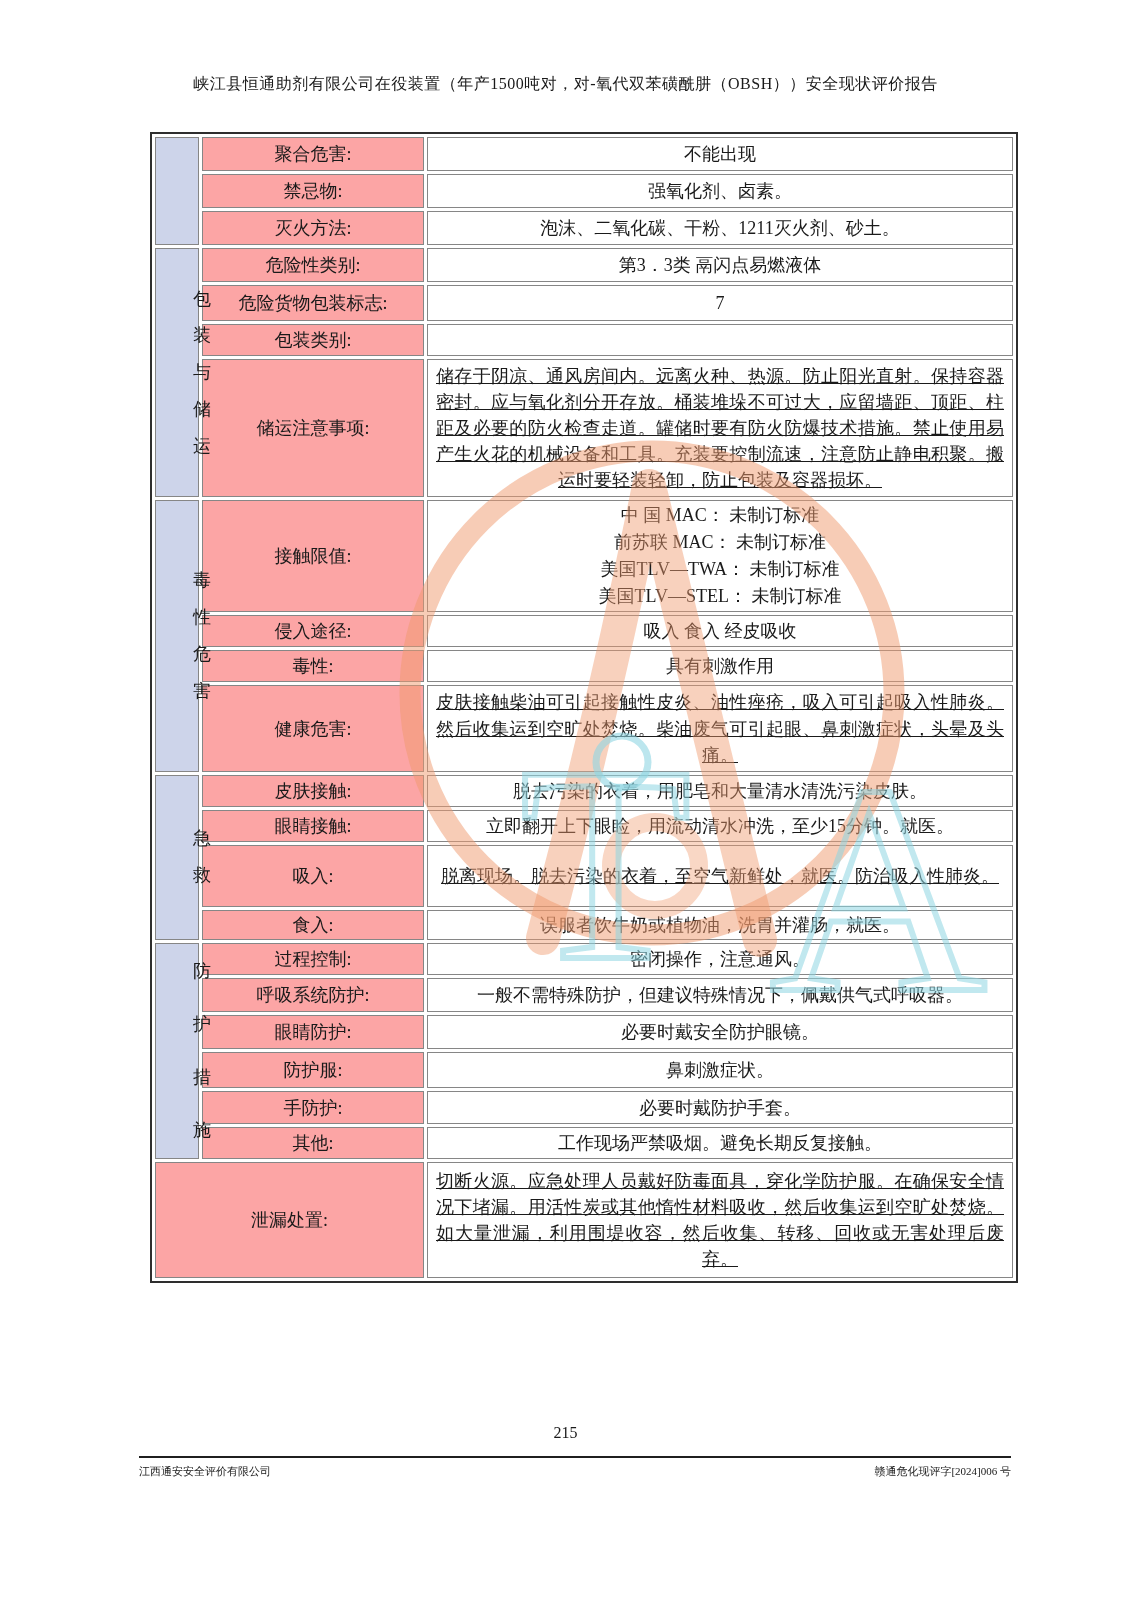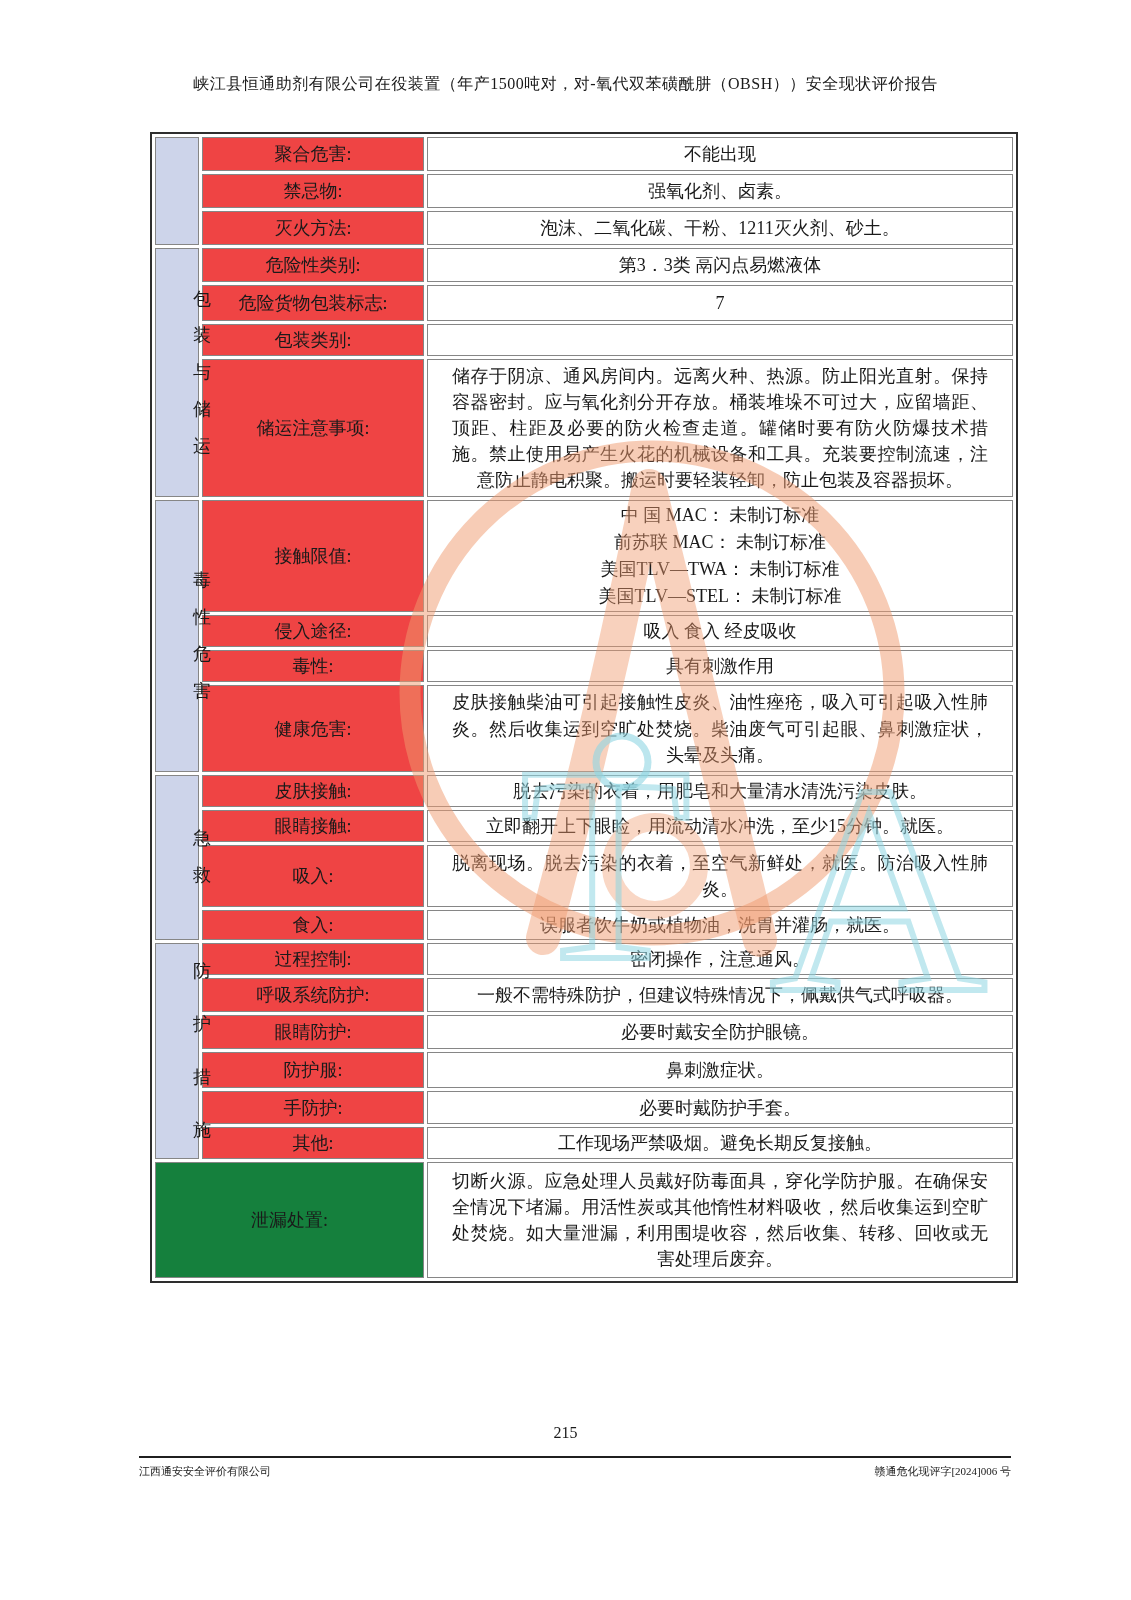--- a/index.html
+++ b/index.html
@@ -26,27 +26,27 @@
     border:1px solid #868686;
     font-size:18px; padding:1px 4px;
     vertical-align:middle;
   }
   td.cat { background:#cdd4ea; text-align:center; padding:0; }
   .cat-text {
     display:inline-block; width:1.1em; word-break:break-all;
     line-height:2.05; font-size:18px; text-align:center;margin-left:32px;
   }
   .cat-text.spread { line-height:2.95; }
-  td.lbl { background:#ef4444; text-align:center; }
+  td.lbl { background:#fca5a5; text-align:center; }
   td.val { text-align:center; }
   td.val.par {
     text-align:justify; text-align-last:center;
-    padding:3px 24px; line-height:1.45;
-  }
-  td.lbl.merged { background:#15803d; }
+    padding:3px 8px; line-height:1.45;text-decoration:underline;
+  }
+  td.lbl.merged { background:#fca5a5; }
   .limit-line { text-align:center; line-height:1.5; }
 
   
   .watermark {
     position:absolute; inset:0; z-index:6;
     pointer-events:none;
   }
   .wm-red {
     position:absolute; left:418px; top:1002px;
     font-size:112px; font-weight:bold; letter-spacing:26px;

